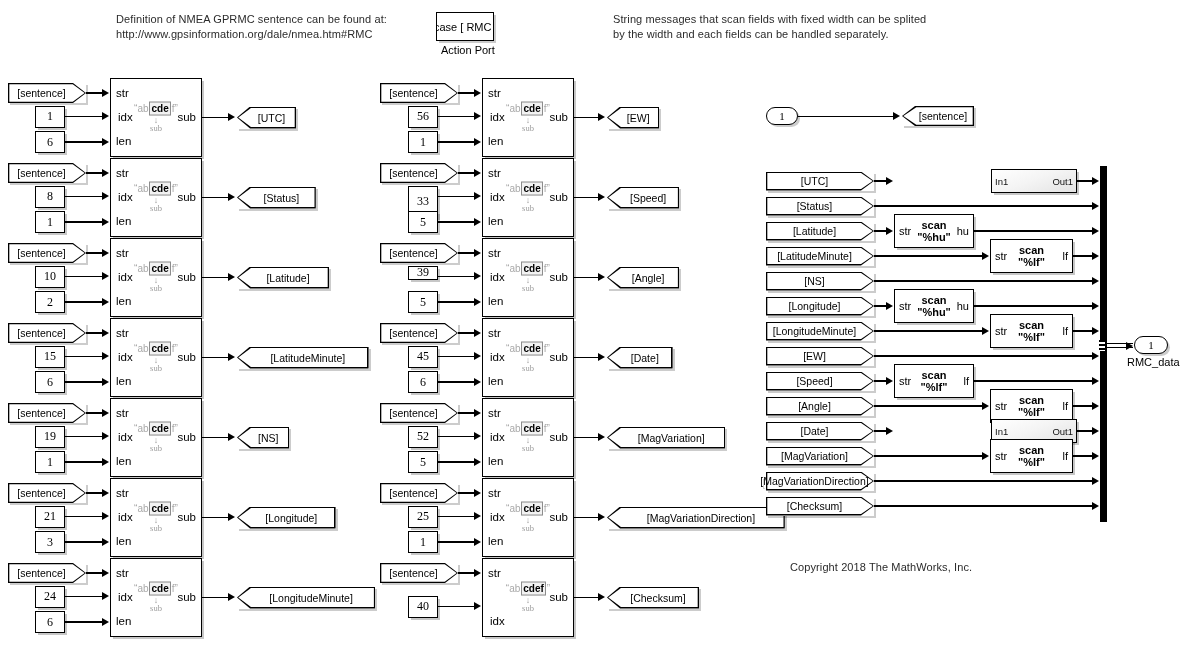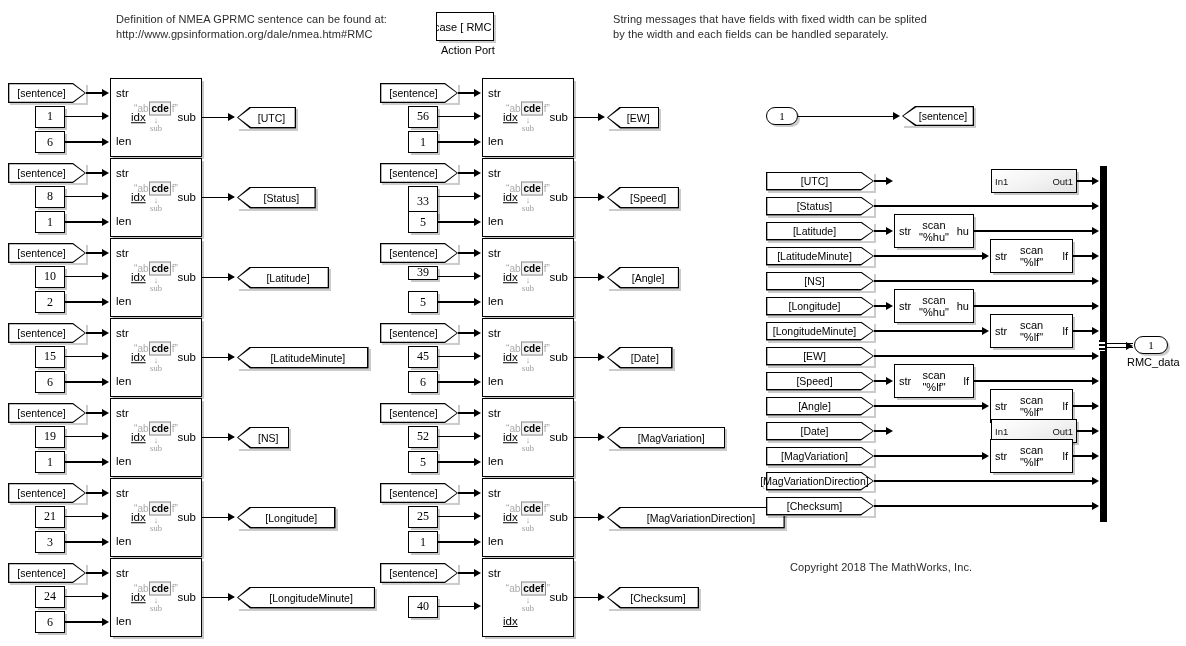--- a/index.html
+++ b/index.html
@@ -20,21 +20,21 @@
   .annot.copyright{font-size:11px;color:#2b2b2b;}
 
   
   .subblk{
     position:absolute;border:1.3px solid #000;background:#fff;
     box-shadow:2.5px 2.5px 0 -0.5px rgba(0,0,0,0.22);
     box-sizing:border-box;
   }
   .subblk .p{position:absolute;font-size:11.5px;color:#000;line-height:1;}
   .subblk .p-str{left:5px;top:9px;}
-  .subblk .p-idx{left:20px;top:50%;transform:translateY(-50%);text-decoration:underline;}
+  .subblk .p-idx{left:7px;top:50%;transform:translateY(-50%);}
   .subblk .p-len{left:5px;bottom:9px;}
   .subblk .p-sub{right:5px;top:50%;transform:translateY(-50%);}
   .subicon{
     position:absolute;left:50%;top:50%;transform:translate(-50%,-54%);
     text-align:center;width:74px;
   }
   .subicon .row1{font-size:10px;color:#a9a9a9;line-height:1;white-space:nowrap;}
   .subicon .row1 b{
     color:#000;font-weight:bold;border:1px solid #8c8c8c;background:#f2f2f2;
     padding:1px 1.5px;margin:0 0.5px;display:inline-block;
@@ -90,21 +90,21 @@
   
   .scanblk{
     position:absolute;border:1.3px solid #000;background:#fff;
     box-shadow:2.5px 2.5px 0 -0.5px rgba(0,0,0,0.22);box-sizing:border-box;
   }
   .scanblk .p{position:absolute;font-size:11px;top:50%;transform:translateY(-50%);}
   .scanblk .p-in{left:4px;}
   .scanblk .p-out{right:4px;}
   .scanblk .mid{
     position:absolute;left:50%;top:50%;transform:translate(-50%,-50%);
-    text-align:center;line-height:12px;white-space:nowrap;
+    text-align:center;line-height:12px;white-space:nowrap;font-weight:bold;
   }
   .scanblk .mid .l1{font-size:11px;}
   .scanblk .mid .l2{font-size:11px;}
 
   
   .sysblk{
     position:absolute;border:1.4px solid #000;box-sizing:border-box;
     background:linear-gradient(160deg,#ffffff 0%,#f4f4f4 48%,#e3e3e3 100%);
     box-shadow:2.5px 2.5px 0 -0.5px rgba(0,0,0,0.22);
     overflow:hidden;
@@ -158,21 +158,21 @@
   }
 </style>
 </head>
 <body>
 
 <div class="canvas">
 
   <div class="annot" style="left:116px;top:12px;">Definition of NMEA GPRMC sentence can be found at:
 http://www.gpsinformation.org/dale/nmea.htm#RMC</div>
 
-  <div class="annot" style="left:613px;top:12px;">String messages that have fields with fixed width can be splited
+  <div class="annot" style="left:613px;top:12px;">String messages that scan fields with fixed width can be splited
 by the width and each fields can be handled separately.</div>
 
   <div class="annot copyright" style="left:790px;top:560px;">Copyright 2018 The MathWorks, Inc.</div>
 
   <div class="actionport" style="left:436px;top:12px;width:58px;height:29px;">
     <span>case [ RMC ]:</span>
   </div>
   <div class="portlabel" style="left:441px;top:44px;">Action Port</div>
 
   <div id="extractors-layer">

